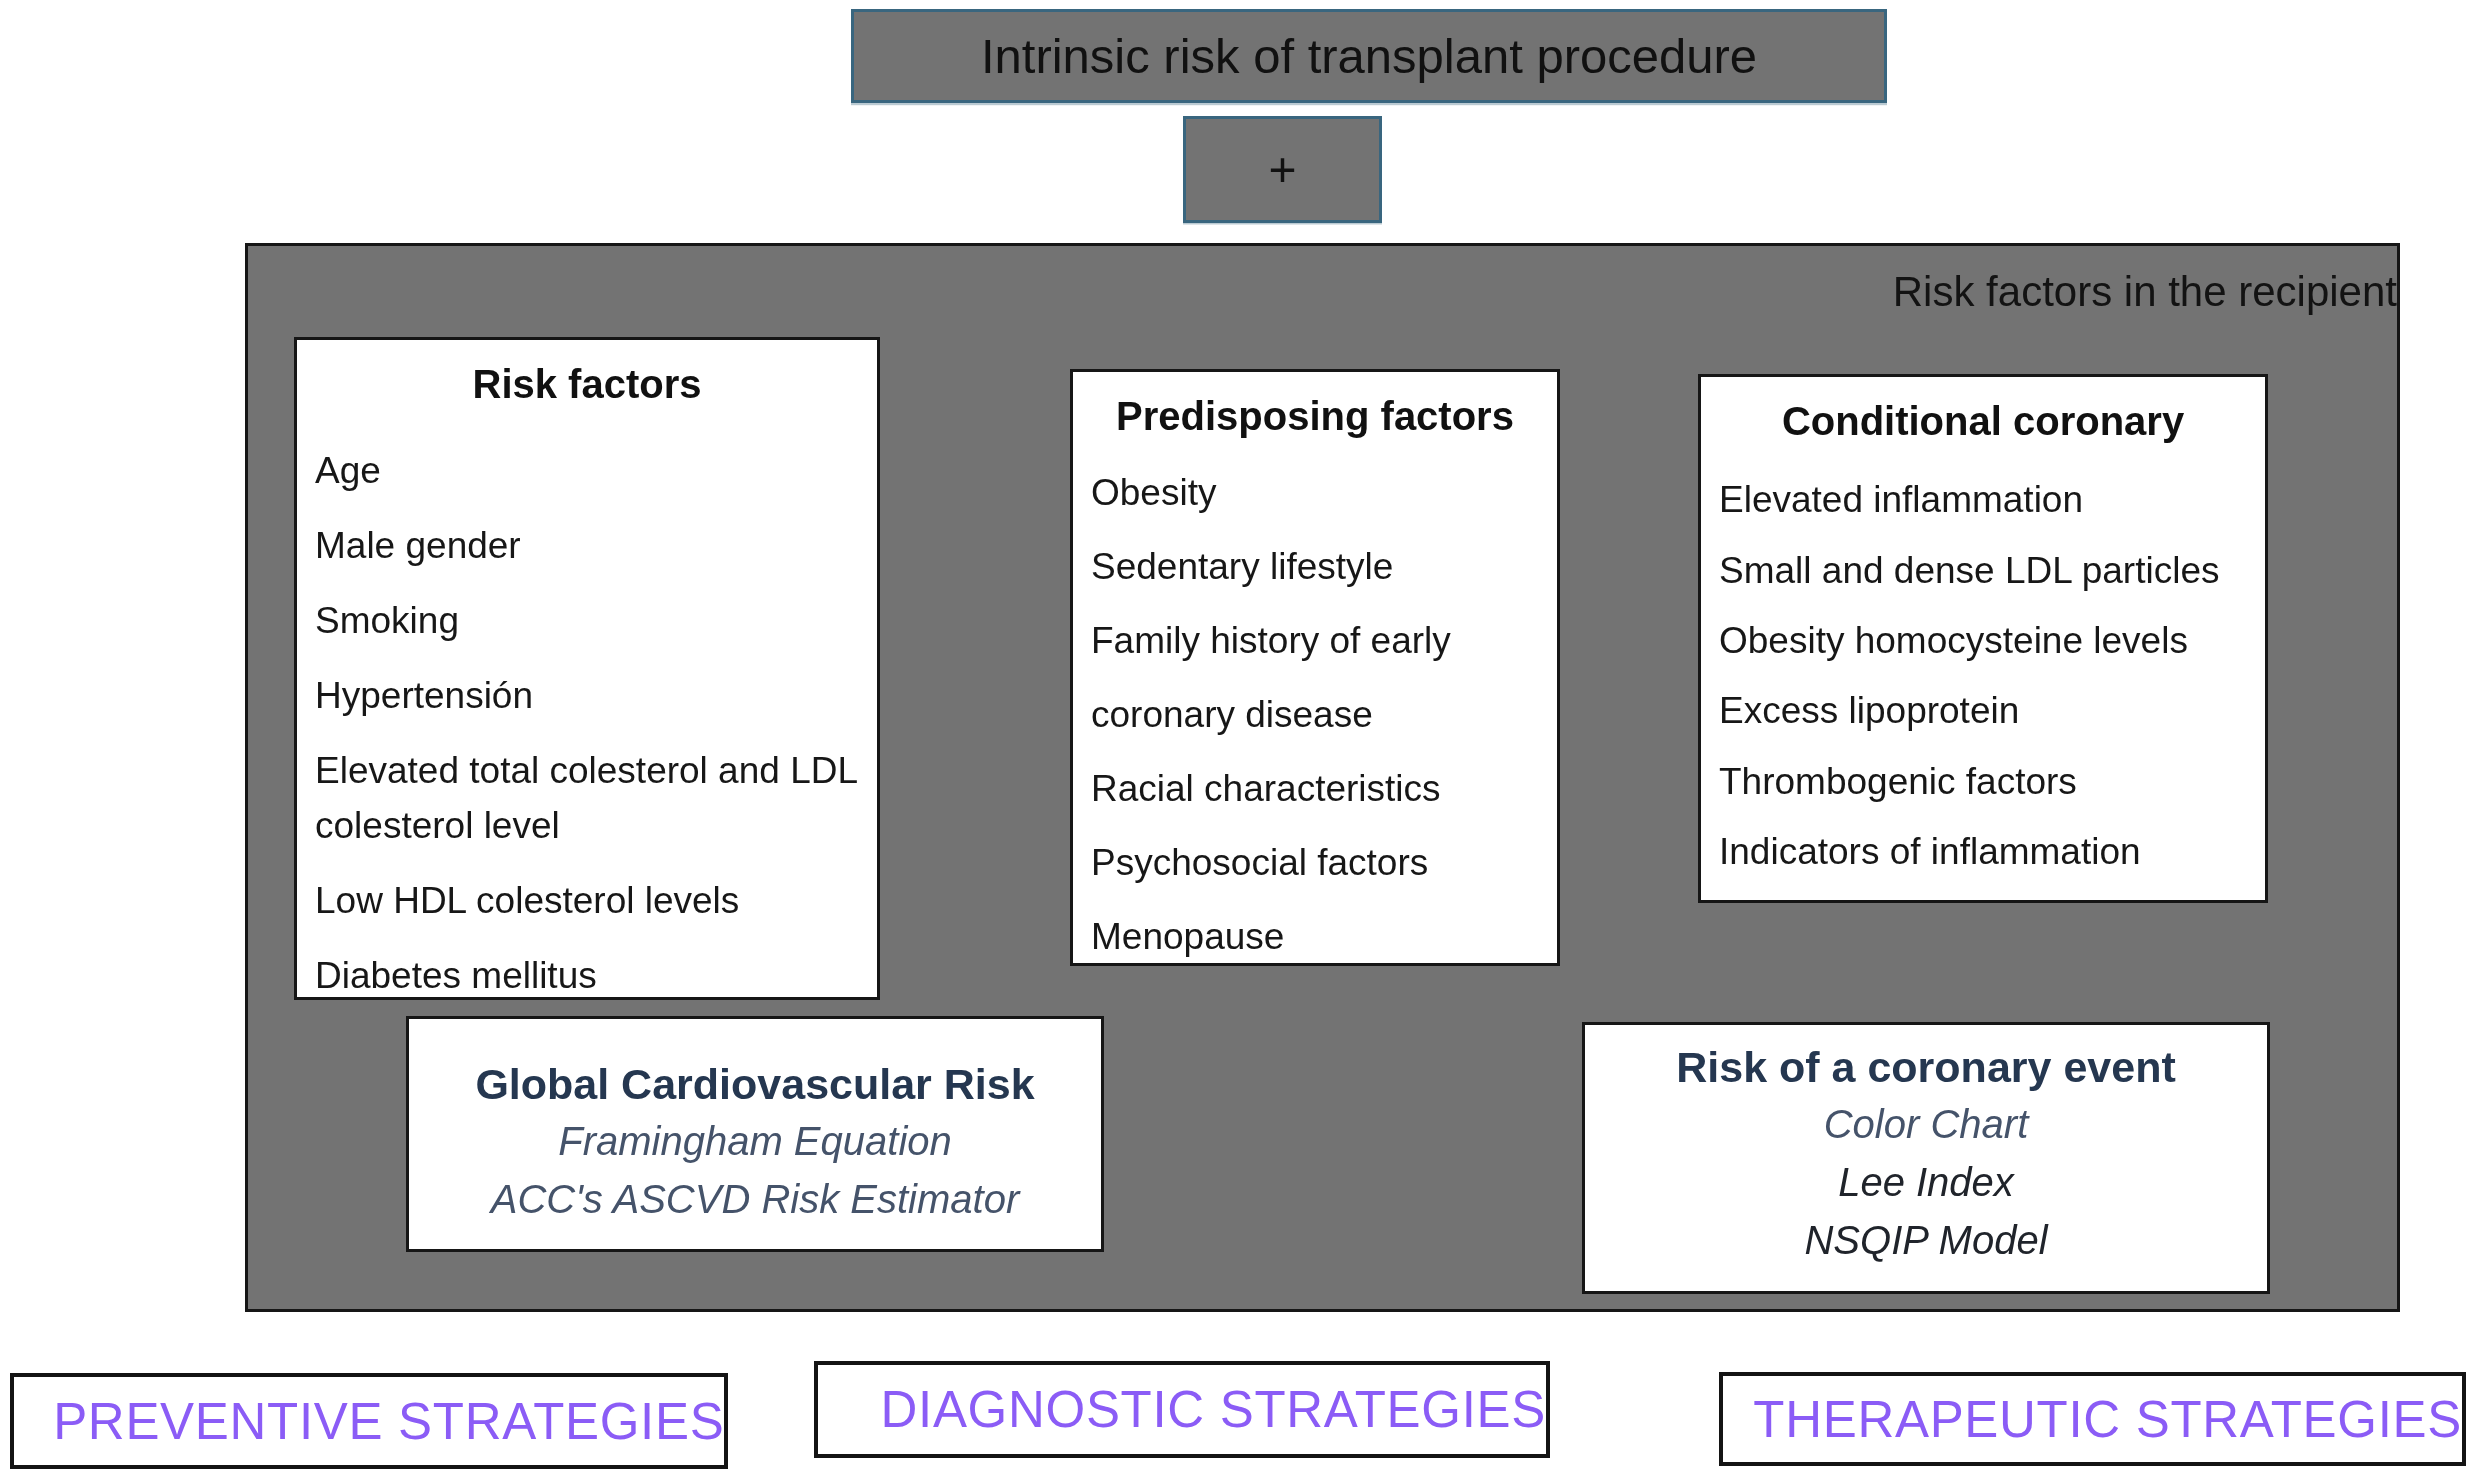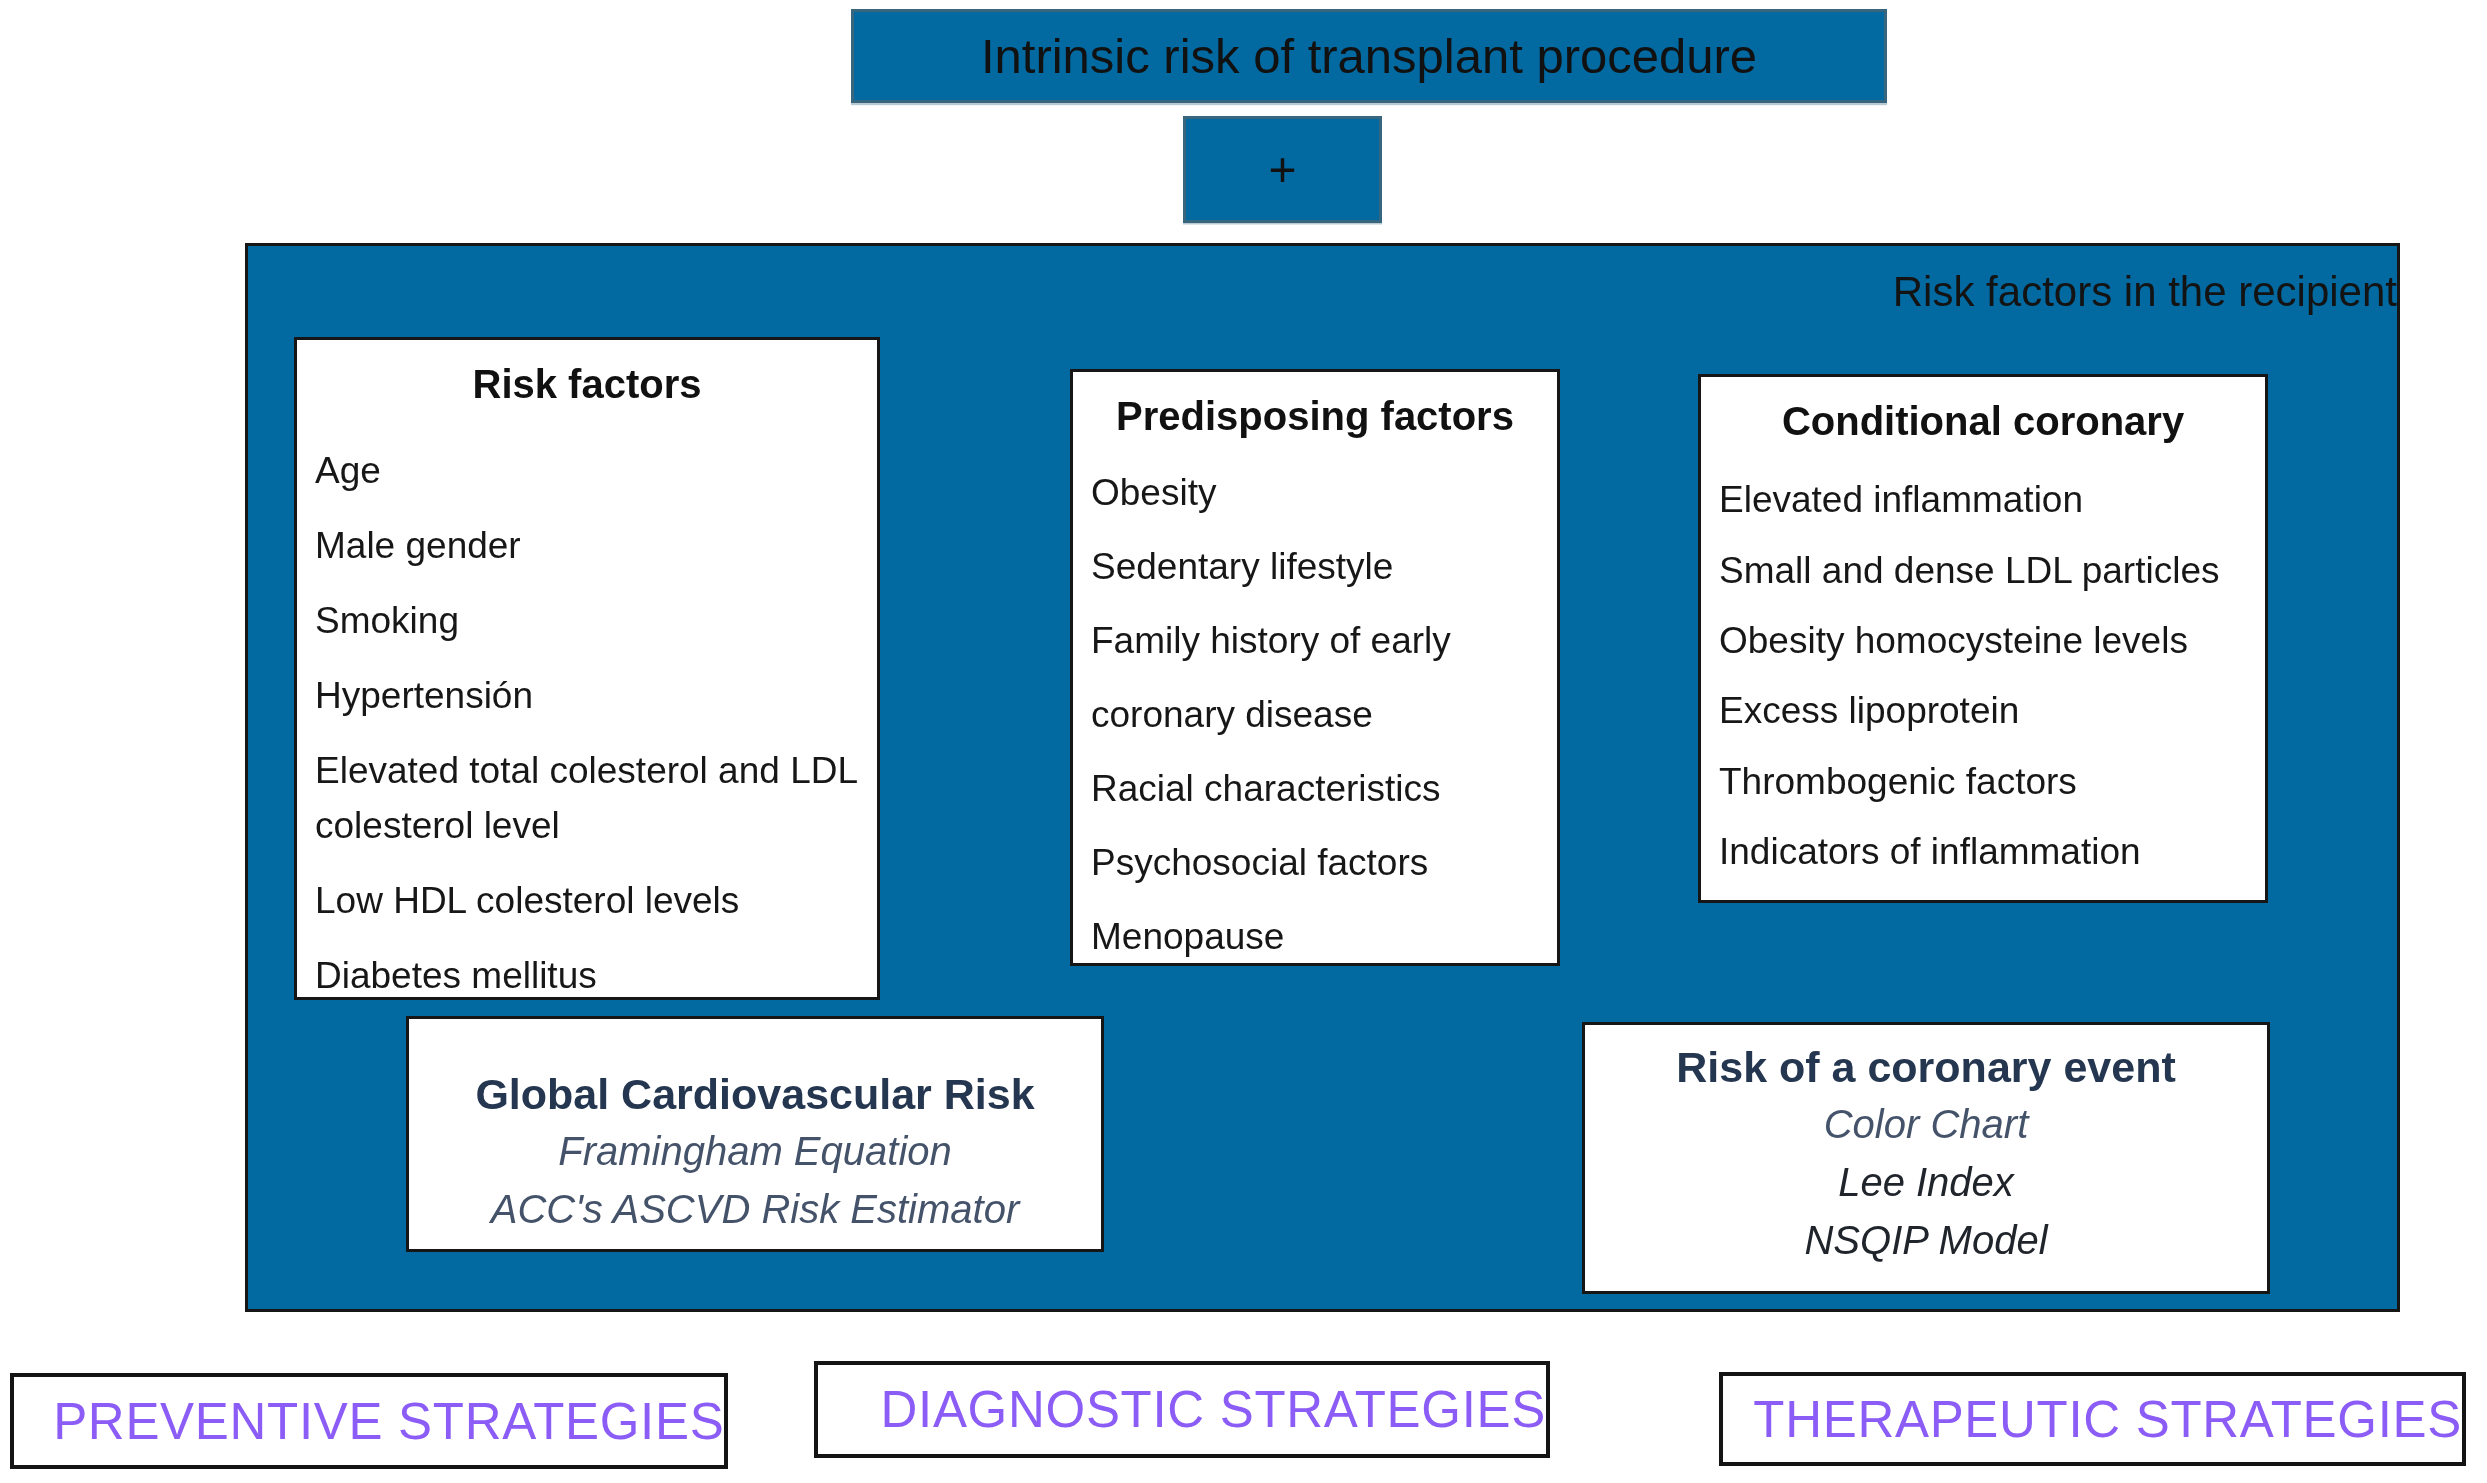--- a/index.html
+++ b/index.html
@@ -12,21 +12,21 @@
     width: 2487px;
     height: 1484px;
     background: #ffffff;
     font-family: "Liberation Sans", sans-serif;
     color: #171717;
     overflow: hidden;
   }
   .box {
     position: absolute;
     box-sizing: border-box;
-    background: #0369a1;
+    background: #737373;
   }
   .top-box {
     left: 851px; top: 9px;
     width: 1036px; height: 94px;
     border: 3.7px solid #39667f;
     display: flex; align-items: center; justify-content: center;
     font-size: 49px;
     color: #111111;
     box-shadow: 0 2.2px 0 rgba(57,102,127,0.35);
   }
@@ -79,21 +79,21 @@
   .pf-box .factor-list li { line-height: 2.0; margin-bottom: 0; }
   .cf-box .factor-list    { margin-top: 21px; }
   .cf-box .factor-list li { line-height: 1.9; margin-bottom: 0; }
   .score-box {
     position: absolute;
     box-sizing: border-box;
     border: 3.7px solid #161616;
     background: #ffffff;
     text-align: center;
   }
-  .gcr-box { left: 158px;  top: 770px; width: 698px; height: 236px; padding-top: 49px; }
+  .gcr-box { left: 158px;  top: 770px; width: 698px; height: 236px; padding-top: 39px; }
   .rce-box { left: 1334px; top: 776px; width: 688px; height: 272px; padding-top: 16px; }
   .score-title {
     font-size: 43px;
     font-weight: bold;
     color: #253750;
     line-height: 1.25;
   }
   .score-line {
     font-size: 40px;
     font-style: italic;

